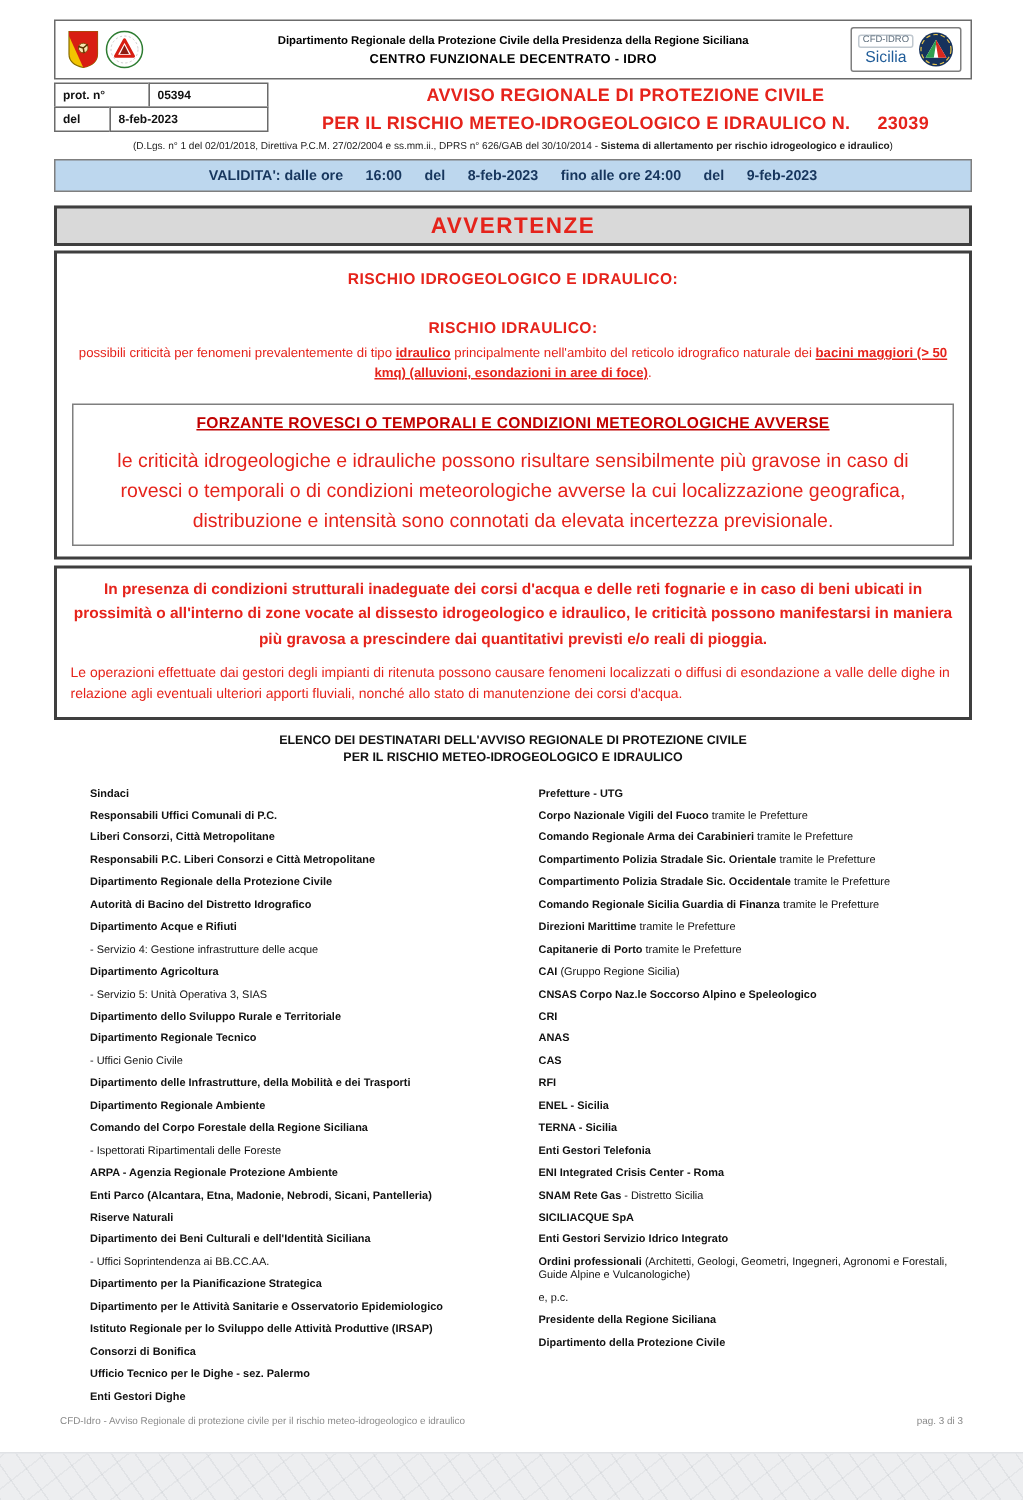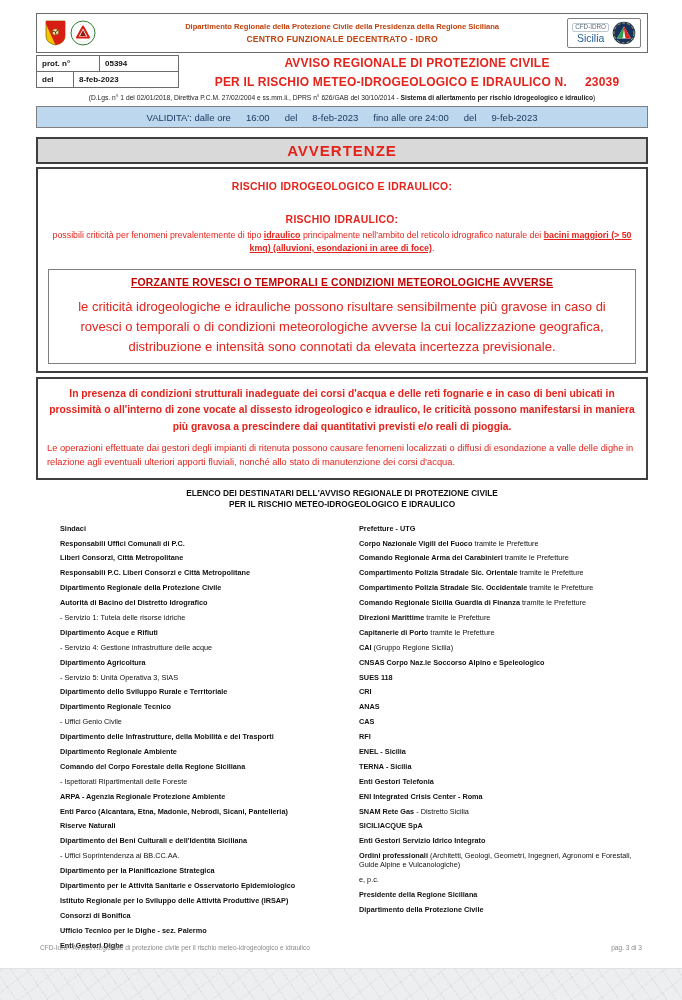--- a/index.html
+++ b/index.html
@@ -11,21 +11,21 @@
   }
   .page{position:relative;width:682px;height:1000px;background:#fff;overflow:hidden;}
   .doc{position:absolute;left:36px;top:13px;width:612px;}
 
   
   .header-box{
     border:1px solid #6b6b6b;height:38px;
     display:flex;align-items:center;background:#fff;
   }
   .logos{display:flex;align-items:center;gap:4px;padding-left:8px;width:72px;}
-  .dept{flex:1;text-align:center;color:#c2410c;}
+  .dept{flex:1;text-align:center;color:#000000;}
   .dept-l1{font-size:7.6px;font-weight:bold;}
   .dept-l2{font-size:8.6px;font-weight:bold;margin-top:3px;letter-spacing:.2px;}
   .badge{
     margin-right:6px;border:1px solid #7f7f7f;border-radius:2px;
     display:flex;align-items:center;gap:3px;padding:2px 4px;background:#fff;
   }
   .badge-txt{line-height:1;}
   .badge-l1{font-size:6.3px;color:#5a6b7a;border:1px solid #c0c8cf;padding:0 2px 1px;border-radius:2px;}
   .badge-l2{font-size:10.5px;color:#1f5c99;margin-top:1px;text-align:center;}
 
@@ -42,21 +42,21 @@
   .titleblock{position:absolute;left:150px;right:0;top:0;text-align:center;}
   .title1{font-size:12px;font-weight:bold;color:#e5231b;letter-spacing:.2px;}
   .title2{font-size:12px;font-weight:bold;color:#e5231b;margin-top:5px;letter-spacing:.2px;}
   .title-num{margin-left:18px;}
   .smallprint{margin-top:3px;text-align:center;font-size:6.7px;color:#222;}
 
   
   .validity{
     margin-top:5px;height:20px;background:#bdd7ee;border:1px solid #7f7f7f;
     display:flex;align-items:center;justify-content:center;gap:15px;
-    color:#17365d;font-weight:normal;font-size:9.5px;
+    color:#17365d;font-weight:bold;font-size:9.5px;
   }
 
   
   .avvertenze{
     margin-top:9px;border:2px solid #3f3f3f;background:#d9d9d9;height:23px;
     display:flex;align-items:center;justify-content:center;
     color:#e5231b;font-weight:bold;font-size:15px;letter-spacing:1px;
   }
   .boxA{margin-top:3px;border:2px solid #3f3f3f;background:#fff;padding:12px 10px 7px;}
   .risk-title{color:#e5231b;font-weight:bold;font-size:10.4px;text-align:center;letter-spacing:.3px;}
@@ -187,21 +187,20 @@
     </div>
 
     <div class="columns">
       <div class="col-left">
           <div class="item"><span class="bb">Sindaci</span></div>
           <div class="item"><span class="bb">Responsabili Uffici Comunali di P.C.</span></div>
           <div class="item"><span class="bb">Liberi Consorzi, Città Metropolitane</span></div>
           <div class="item"><span class="bb">Responsabili P.C. Liberi Consorzi e Città Metropolitane</span></div>
           <div class="item"><span class="bb">Dipartimento Regionale della Protezione Civile</span></div>
           <div class="item"><span class="bb">Autorità di Bacino del Distretto Idrografico</span></div>
-          <div class="item"><span>- Servizio 1: Tutela delle risorse idriche</span></div>
           <div class="item"><span class="bb">Dipartimento Acque e Rifiuti</span></div>
           <div class="item"><span>- Servizio 4: Gestione infrastrutture delle acque</span></div>
           <div class="item"><span class="bb">Dipartimento Agricoltura</span></div>
           <div class="item"><span>- Servizio 5: Unità Operativa 3, SIAS</span></div>
           <div class="item"><span class="bb">Dipartimento dello Sviluppo Rurale e Territoriale</span></div>
           <div class="item"><span class="bb">Dipartimento Regionale Tecnico</span></div>
           <div class="item"><span>- Uffici Genio Civile</span></div>
           <div class="item"><span class="bb">Dipartimento delle Infrastrutture, della Mobilità e dei Trasporti</span></div>
           <div class="item"><span class="bb">Dipartimento Regionale Ambiente</span></div>
           <div class="item"><span class="bb">Comando del Corpo Forestale della Regione Siciliana</span></div>
@@ -222,21 +221,20 @@
           <div class="item"><span class="bb">Prefetture - UTG</span></div>
           <div class="item"><span class="bb">Corpo Nazionale Vigili del Fuoco</span><span> tramite le Prefetture</span></div>
           <div class="item"><span class="bb">Comando Regionale Arma dei Carabinieri</span><span> tramite le Prefetture</span></div>
           <div class="item"><span class="bb">Compartimento Polizia Stradale Sic. Orientale</span><span> tramite le Prefetture</span></div>
           <div class="item"><span class="bb">Compartimento Polizia Stradale Sic. Occidentale</span><span> tramite le Prefetture</span></div>
           <div class="item"><span class="bb">Comando Regionale Sicilia Guardia di Finanza</span><span> tramite le Prefetture</span></div>
           <div class="item"><span class="bb">Direzioni Marittime</span><span> tramite le Prefetture</span></div>
           <div class="item"><span class="bb">Capitanerie di Porto</span><span> tramite le Prefetture</span></div>
           <div class="item"><span class="bb">CAI</span><span> (Gruppo Regione Sicilia)</span></div>
           <div class="item"><span class="bb">CNSAS Corpo Naz.le Soccorso Alpino e Speleologico</span></div>
-          <div class="item"><span class="bb">SUES 118</span></div>
           <div class="item"><span class="bb">CRI</span></div>
           <div class="item"><span class="bb">ANAS</span></div>
           <div class="item"><span class="bb">CAS</span></div>
           <div class="item"><span class="bb">RFI</span></div>
           <div class="item"><span class="bb">ENEL - Sicilia</span></div>
           <div class="item"><span class="bb">TERNA - Sicilia</span></div>
           <div class="item"><span class="bb">Enti Gestori Telefonia</span></div>
           <div class="item"><span class="bb">ENI Integrated Crisis Center - Roma</span></div>
           <div class="item"><span class="bb">SNAM Rete Gas</span><span> - Distretto Sicilia</span></div>
           <div class="item"><span class="bb">SICILIACQUE SpA</span></div>

